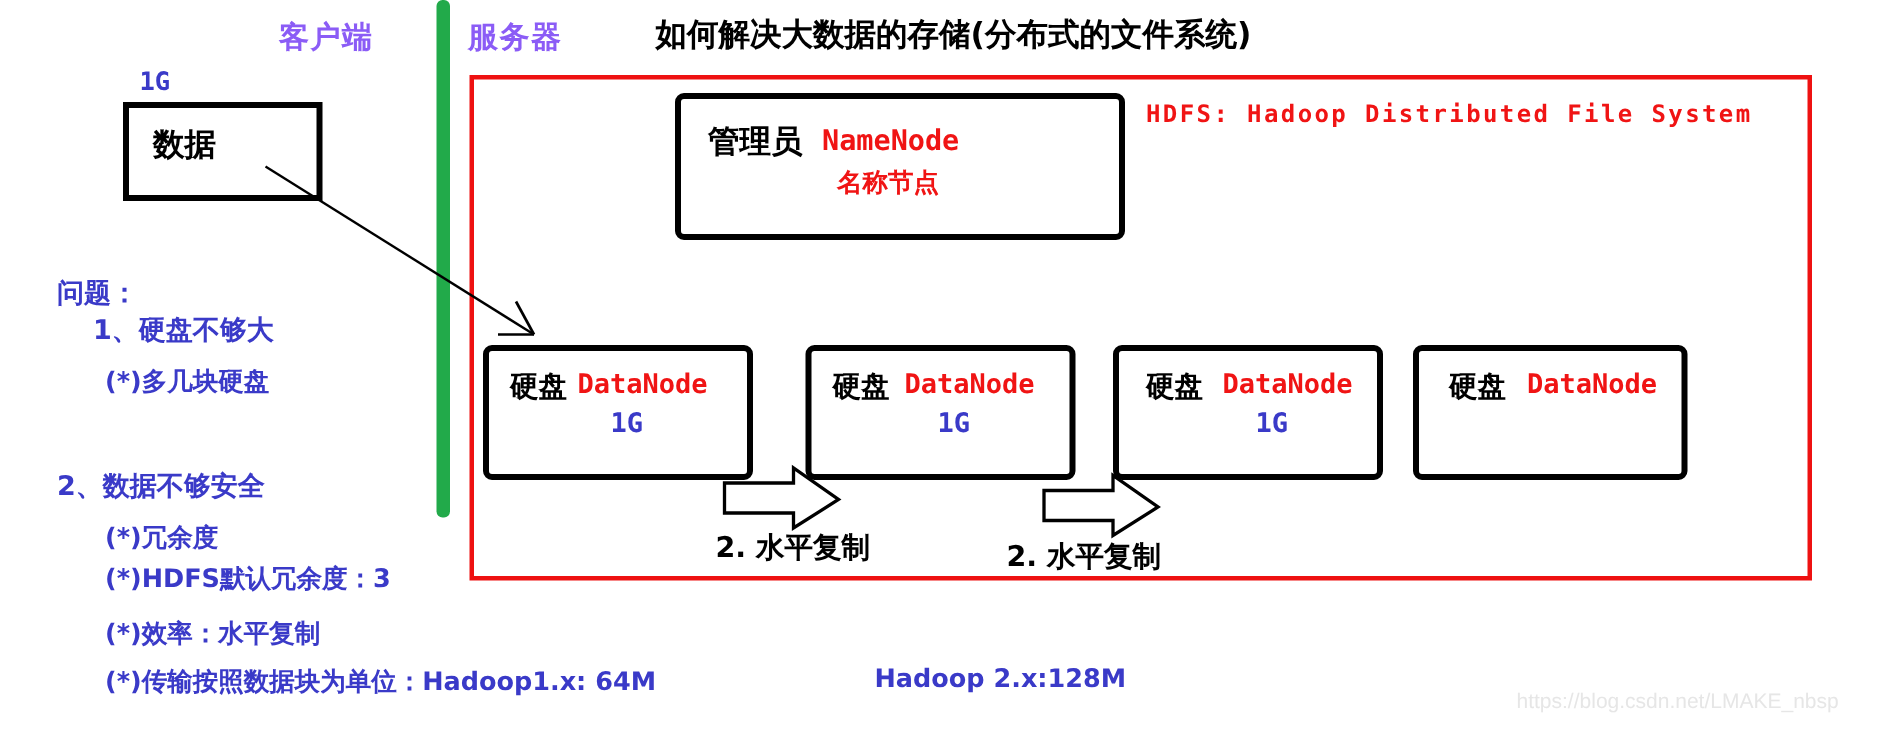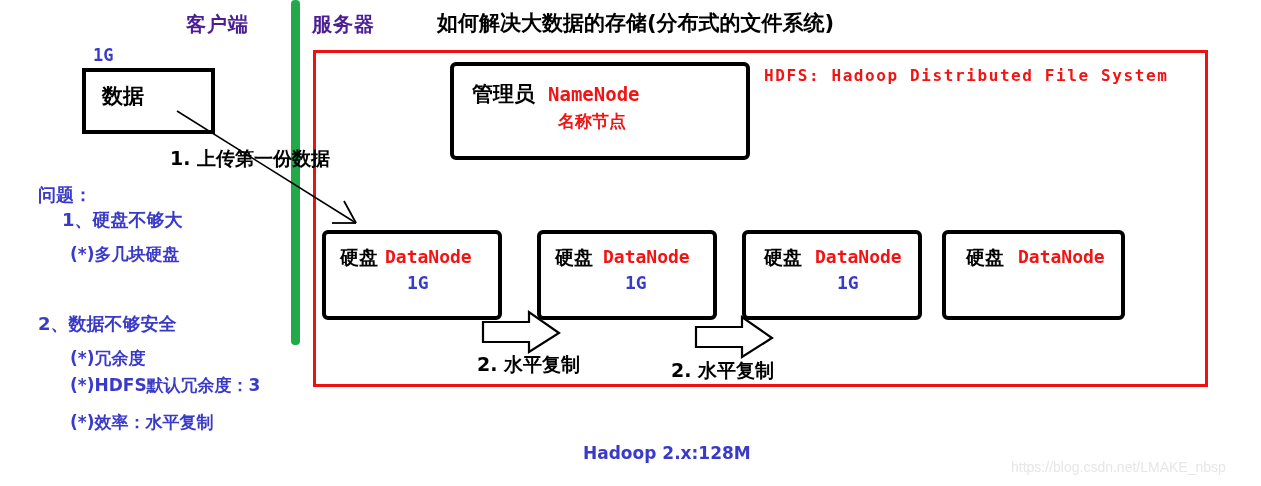--- a/index.html
+++ b/index.html
@@ -16,21 +16,21 @@
     height: 486px;
     background: #ffffff;
     overflow: hidden;
   }
   .abs { position: absolute; }
 
   
   .c-black { color: #000000; }
   .c-red   { color: #f01414; }
   .c-blue  { color: #3a3ac8; }
-  .c-green { color: #4c1d95; }
+  .c-green { color: #8b5cf6; }
 
   
   .cjk-bold {
     font-family: "DejaVu Sans", "Liberation Sans", sans-serif;
     font-weight: bold;
     white-space: nowrap;
   }
   .mono-bold {
     font-family: "DejaVu Sans Mono", "Liberation Mono", monospace;
     font-weight: bold;
@@ -114,21 +114,20 @@
   <div class="abs server-region" style="left:313px; top:50px; width:889px; height:331px;"></div>
 
   <div class="abs mono-bold c-red" style="left:764px; top:66px; font-size:16px; letter-spacing:1.6px;">HDFS: Hadoop Distributed File System</div>
 
   <div class="abs mono-bold c-blue" style="left:93px; top:45px; font-size:17px;">1G</div>
 
   <div class="abs data-box" style="left:82px; top:68px; width:133px; height:66px;">
     <span class="cjk-bold c-black data-box-label">数据</span>
   </div>
 
-  <div class="abs cjk-bold step-caption c-black" style="left:170px; top:146px;">1. 上传第一份数据</div>
 
   <div class="abs node-box" style="left:450px; top:62px; width:300px; height:98px;">
     <span class="cjk-bold c-black node-line" style="left:18px; top:14px; font-size:21px;">管理员</span>
     <span class="mono-bold c-red node-line" style="left:94px; top:17px; font-size:19px;">NameNode</span>
     <span class="cjk-bold c-red node-line" style="left:104px; top:44px; font-size:17px;">名称节点</span>
   </div>
 
   <div class="abs node-box" style="left:322px; top:230px; width:180px; height:90px;">
     <span class="cjk-bold c-black node-line" style="left:14px; top:11px; font-size:19px;">硬盘</span>
     <span class="mono-bold c-red node-line" style="left:59px; top:12px; font-size:18px;">DataNode</span>
@@ -165,20 +164,21 @@
 
 
   <div class="abs cjk-bold prob c-blue" style="left:38px; top:312px;">2、数据不够安全</div>
 
   <div class="abs cjk-bold prob-sub c-blue" style="left:70px; top:347px;">(*)冗余度</div>
 
   <div class="abs cjk-bold prob-sub c-blue" style="left:70px; top:374px;">(*)HDFS默认冗余度：3</div>
 
   <div class="abs cjk-bold prob-sub c-blue" style="left:70px; top:411px;">(*)效率：水平复制</div>
 
+  <div class="abs cjk-bold prob-sub c-blue" style="left:70px; top:443px;">(*)传输按照数据块为单位：Hadoop1.x: 64M</div>
 
   <div class="abs cjk-bold prob-sub c-blue" style="left:583px; top:443px;">Hadoop 2.x:128M</div>
 
   <div class="abs watermark" style="left:1011px; top:459px;text-align:center;">https://blog.csdn.net/LMAKE_nbsp</div>
 
   <svg id="overlay" viewBox="0 0 1261 486" xmlns="http://www.w3.org/2000/svg">
 
     <g>
       <line x1="177" y1="111" x2="356" y2="223" stroke="#000000" stroke-width="1.6"></line>
       <line x1="356" y1="223" x2="332" y2="223" stroke="#000000" stroke-width="1.8"></line>

